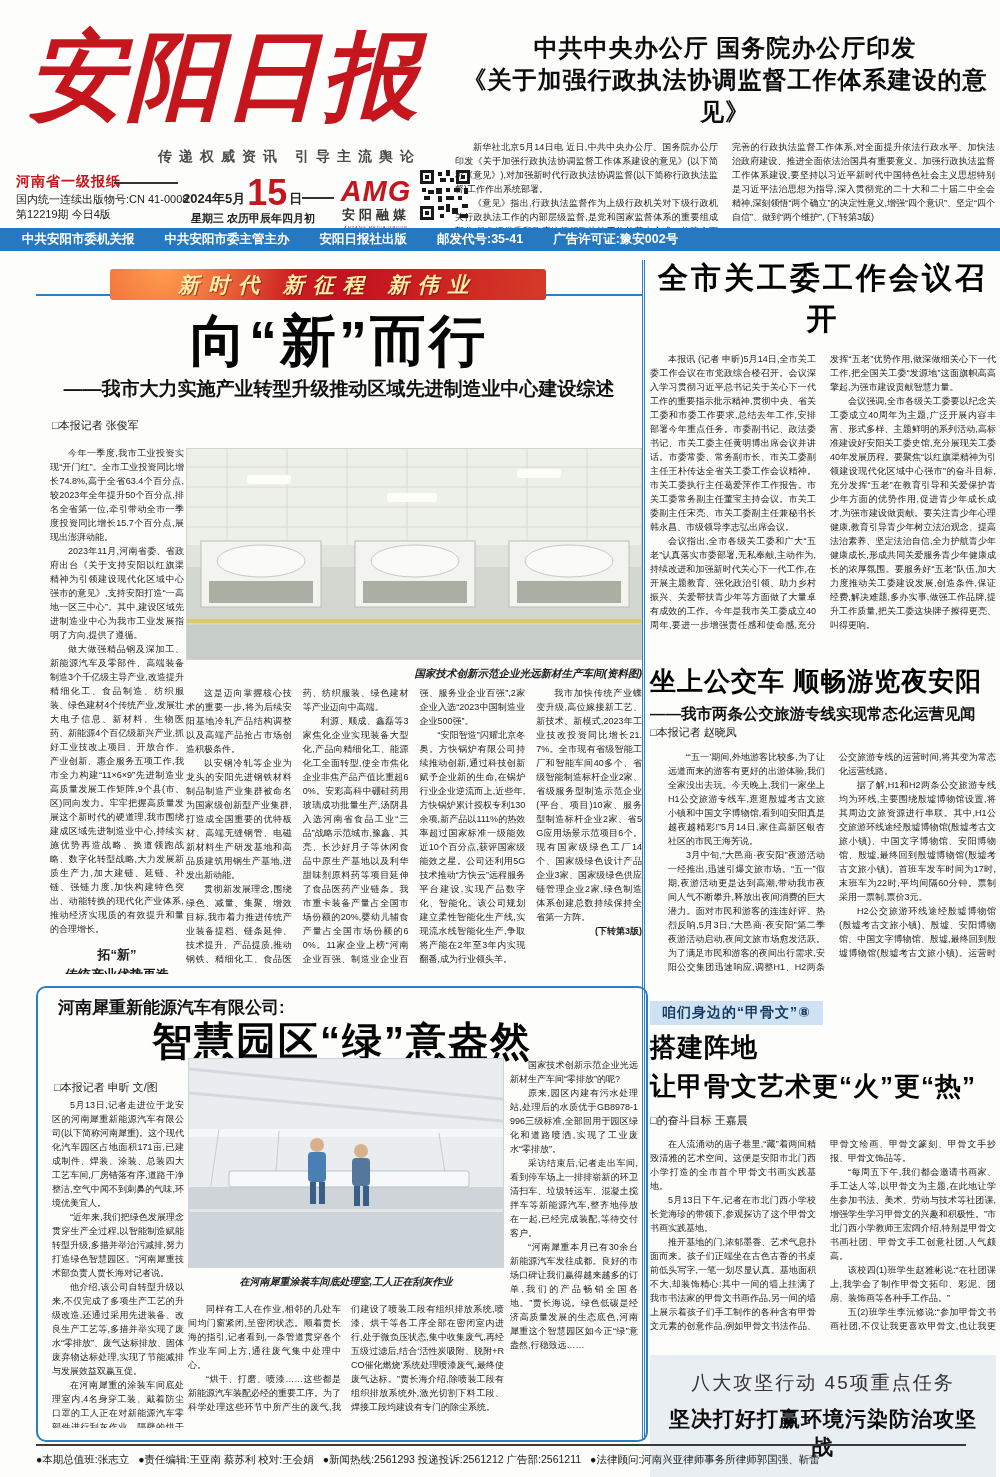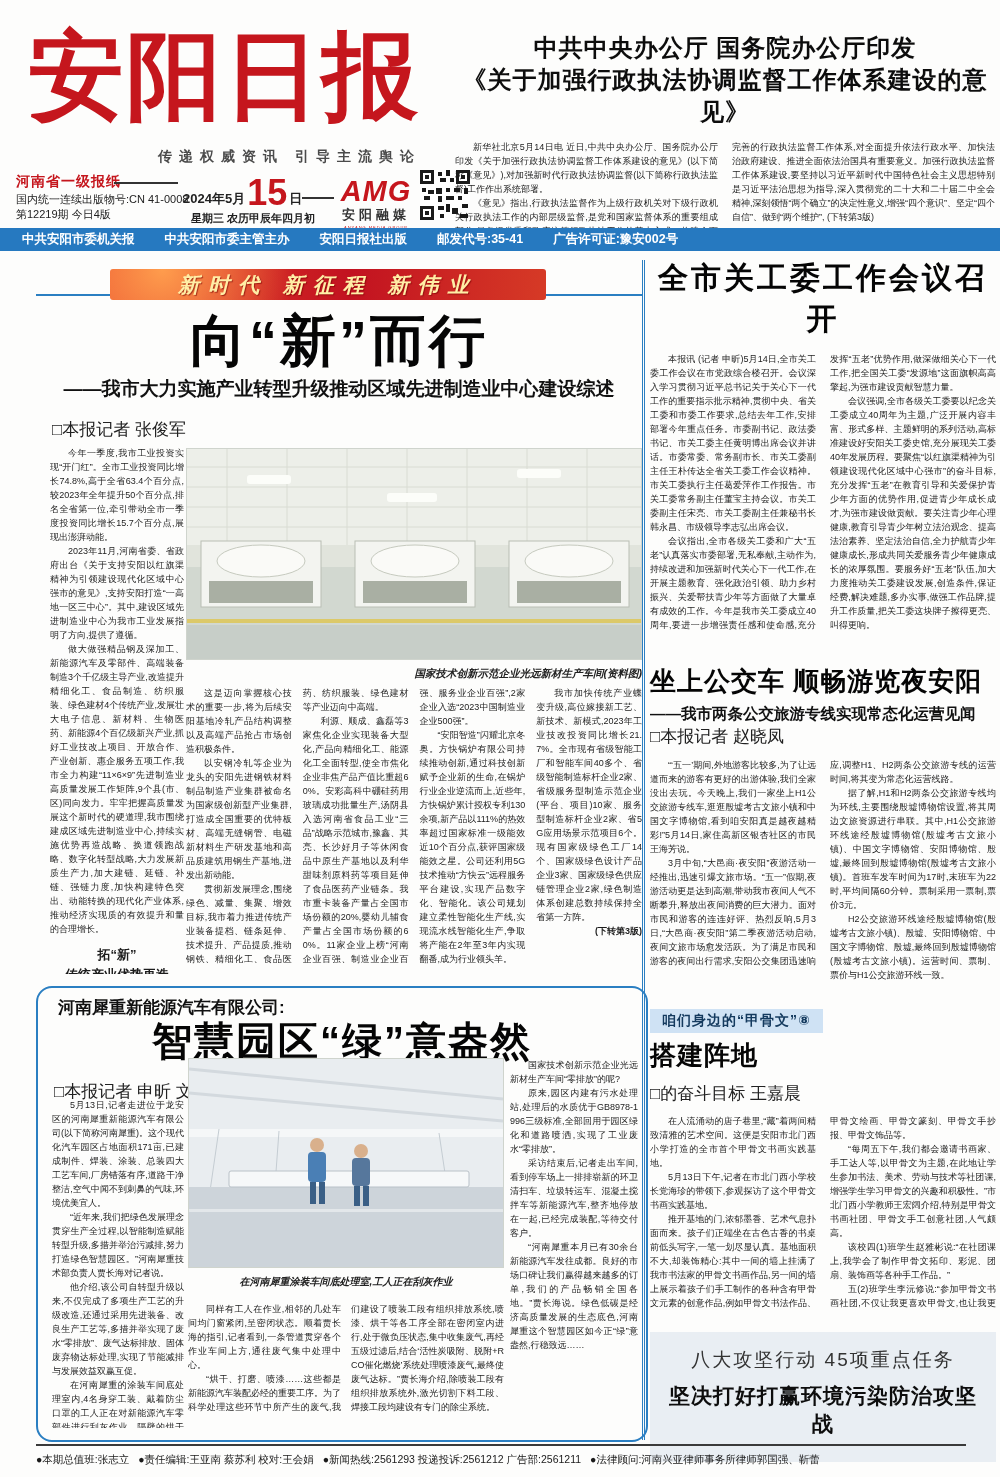--- a/index.html
+++ b/index.html
@@ -7,21 +7,21 @@
         font-family:"Liberation Sans","DejaVu Sans",sans-serif;color:#141414;overflow:hidden;}
   .abs{position:absolute;}
   p{margin:0;text-indent:2em;text-align:justify;line-height:14px;word-break:break-all;}
   .body-text{font-size:9px;color:#1c1c1c;}
   .cols2{column-count:2;column-gap:14px;}
   .cols4{column-count:4;column-gap:11px;}
   .clip{overflow:hidden;}
 
   
   .mast-title{left:28px;top:0px;width:430px;height:152px;font-family:"DejaVu Serif","Liberation Serif",serif;
-              font-weight:bold;font-size:96px;line-height:152px;color:#c5161d;
+              font-weight:bold;font-style:italic;font-size:96px;line-height:152px;color:#c5161d;
               letter-spacing:2px;white-space:nowrap;}
   .mast-slogan{left:158px;top:148px;font-size:14px;font-weight:bold;color:#4b4b4b;letter-spacing:7px;}
   .region{left:16px;top:173px;font-size:14px;font-weight:bold;color:#c5161d;letter-spacing:1px;}
   .rule-a{left:114px;top:182px;width:64px;height:2px;background:#333;}
   .rule-b{left:302px;top:197px;width:32px;height:2px;background:#333;}
   .issn{left:16px;top:192px;font-size:11px;color:#222;}
   .issue{left:16px;top:207px;font-size:11px;color:#222;}
   .dateblock{left:183px;top:178px;width:132px;text-align:right;}
   .dateline1{font-size:13px;font-weight:bold;color:#222;display:flex;align-items:flex-end;}
   .dateday{font-size:36px;line-height:30px;font-weight:bold;color:#c5161d;margin:0 2px;}
@@ -46,51 +46,51 @@
   .lead-rule{position:absolute;left:0;top:36px;width:606px;height:2px;background:#2b7fc2;}
   .banner{position:absolute;left:74px;top:11px;width:436px;height:31px;border-radius:3px;
           background:radial-gradient(circle at 12% 0%,#ff9d4d 0%,rgba(255,157,77,0) 34%),
                      linear-gradient(93deg,#e8472b 0%,#c21220 55%,#d63a26 100%);
           display:flex;align-items:center;justify-content:center;}
   .banner span{font-size:21px;font-weight:900;font-style:italic;color:#ffeea6;letter-spacing:9px;
                text-shadow:1px 1px 1px rgba(120,0,0,.6);}
   .lead-h{position:absolute;left:0;top:46px;width:606px;text-align:center;font-size:56px;font-weight:900;
           letter-spacing:3px;color:#050505;}
   .lead-sub{position:absolute;left:0;top:118px;width:606px;text-align:center;font-size:19px;font-weight:bold;color:#111;}
-  .byline{font-size:17px;color:#222;}
+  .byline{font-size:11px;color:#222;}
   .lead-byline{position:absolute;left:16px;top:160px;}
   .lead-col1{position:absolute;left:14px;top:188px;width:134px;height:528px;}
   .lead-photo{position:absolute;left:150px;top:190px;width:456px;}
   .photo-frame{border:1px solid #cfd4cd;}
   .caption{font-size:10.5px;font-style:italic;color:#222;margin-top:3px;text-align:right;font-weight:bold;}
   .lead-cols{position:absolute;left:150px;top:428px;width:456px;height:288px;}
   .inner-subhead{text-indent:0;text-align:center;font-size:13px;font-weight:900;line-height:18px;margin:10px 0 2px;}
   .inner-subhead2{text-indent:0;text-align:center;font-size:13px;font-weight:900;line-height:18px;margin:0 0 8px;}
   .continued{text-indent:0;text-align:right;font-weight:bold;}
 
   
-  .factory{left:36px;top:986px;width:612px;height:456px;border:2px solid #2b7fc2;border-radius:16px;box-sizing:border-box;}
+  .factory{left:36px;top:986px;width:612px;height:456px;border:2px solid #2b7fc2;border-radius:10px;box-sizing:border-box;}
   .factory-kicker{position:absolute;left:20px;top:8px;font-size:17px;font-weight:600;color:#111;}
   .factory-h{position:absolute;left:0;top:26px;width:608px;text-align:center;font-size:40px;font-weight:900;letter-spacing:2px;color:#050505;}
   .factory-byline{position:absolute;left:16px;top:92px;}
   .factory-col1{position:absolute;left:14px;top:110px;width:132px;height:330px;}
   .factory-photo{position:absolute;left:150px;top:70px;width:316px;}
   .factory-caption{font-size:10px;font-style:italic;font-weight:bold;color:#222;margin-top:3px;text-align:center;}
   .factory-mid{position:absolute;left:150px;top:314px;width:316px;height:124px;column-count:2;column-gap:10px;}
   .factory-right{position:absolute;left:472px;top:70px;width:128px;height:368px;}
 
   
   .sidebar{left:650px;top:258px;width:346px;}
   .committee-h{font-size:30px;font-weight:900;text-align:center;letter-spacing:3px;color:#050505;}
   .committee-body{margin-top:12px;height:288px;}
   .bus{margin-top:24px;}
   .bus-h{font-size:26px;font-weight:900;letter-spacing:1px;color:#050505;}
   .bus-sub{font-size:15.5px;font-weight:bold;margin-top:5px;color:#111;}
   .bus-byline{}
-  .bus-body{margin-top:10px;height:236px;}
+  .bus-body{margin-top:10px;height:236px;margin-left:18px;}
   .oracle{margin-top:15px;}
   .oracle-kicker{display:inline-block;background:#cfe2f4;color:#143a5e;font-size:14px;font-weight:bold;
                  padding:3px 12px;letter-spacing:1px;}
   .oracle-h{font-size:26px;font-weight:900;letter-spacing:1px;color:#050505;line-height:33px;margin-top:6px;}
   .oracle-byline{margin-top:10px;}
   .oracle-body{margin-top:9px;height:204px;}
   .promo{margin-top:14px;background:#e9eef3;padding:15px 10px 10px;text-align:center;box-sizing:border-box;height:130px;}
   .promo-l1{font-size:19px;color:#333;letter-spacing:2px;}
   .promo-l2{font-size:21px;font-weight:900;color:#0d0d0d;margin-top:9px;letter-spacing:1px;}
 
@@ -332,20 +332,21 @@
         <p>3月中旬,“大邑商·夜安阳”夜游活动一经推出,迅速引爆文旅市场。“五一”假期,夜游活动更是达到高潮,带动我市夜间人气不断攀升,释放出夜间消费的巨大潜力。面对市民和游客的连连好评、热烈反响,5月3日,“大邑商·夜安阳”第二季夜游活动启动,夜间文旅市场愈发活跃。为了满足市民和游客的夜间出行需求,安阳公交集团迅速响应,调整H1、H2两条公交旅游专线的运营时间,将其变为常态化运营线路。</p>
         <p>据了解,H1和H2两条公交旅游专线均为环线,主要围绕殷墟博物馆设置,将其周边文旅资源进行串联。其中,H1公交旅游环线途经殷墟博物馆(殷墟考古文旅小镇)、中国文字博物馆、安阳博物馆、殷墟,最终回到殷墟博物馆(殷墟考古文旅小镇)。首班车发车时间为17时,末班车为22时,平均间隔60分钟。票制采用一票制,票价3元。</p>
         <p>H2公交旅游环线途经殷墟博物馆(殷墟考古文旅小镇)、殷墟、安阳博物馆、中国文字博物馆、殷墟,最终回到殷墟博物馆(殷墟考古文旅小镇)。运营时间、票制、票价与H1公交旅游环线一致。</p>
 
       </div>
     </div>
 
     <div class="oracle">
       <div class="oracle-kicker">咱们身边的“甲骨文”⑧</div>
       <div class="oracle-h">搭建阵地</div>
+      <div class="oracle-h">让甲骨文艺术更“火”更“热”</div>
       <div class="oracle-byline byline">□的奋斗目标 王嘉晨</div>
       <div class="oracle-body body-text cols2 clip">
         <p>在人流涌动的唐子巷里,“藏”着两间精致清雅的艺术空间。这便是安阳市北门西小学打造的全市首个甲骨文书画实践基地。</p>
         <p>5月13日下午,记者在市北门西小学校长党海珍的带领下,参观探访了这个甲骨文书画实践基地。</p>
         <p>推开基地的门,浓郁墨香、艺术气息扑面而来。孩子们正端坐在古色古香的书桌前低头写字,一笔一划尽显认真。基地面积不大,却装饰精心:其中一间的墙上挂满了我市书法家的甲骨文书画作品,另一间的墙上展示着孩子们手工制作的各种含有甲骨文元素的创意作品,例如甲骨文书法作品、甲骨文绘画、甲骨文篆刻、甲骨文手抄报、甲骨文饰品等。</p>
         <p>“每周五下午,我们都会邀请书画家、手工达人等,以甲骨文为主题,在此地让学生参加书法、美术、劳动与技术等社团课,增强学生学习甲骨文的兴趣和积极性。”市北门西小学教师王宏阔介绍,特别是甲骨文书画社团、甲骨文手工创意社团,人气颇高。</p>
         <p>该校四(1)班学生赵雅彬说:“在社团课上,我学会了制作甲骨文拓印、彩泥、团扇、装饰画等各种手工作品。”</p>
         <p>五(2)班学生李沅修说:“参加甲骨文书画社团,不仅让我更喜欢甲骨文,也让我更喜欢书法了!”</p>
 
       </div>

